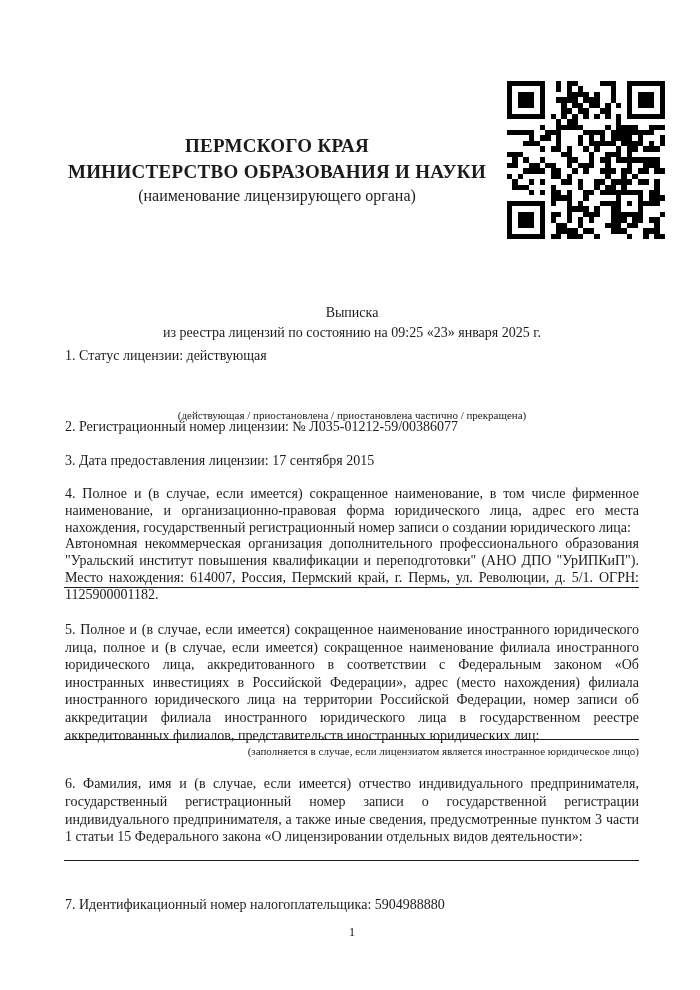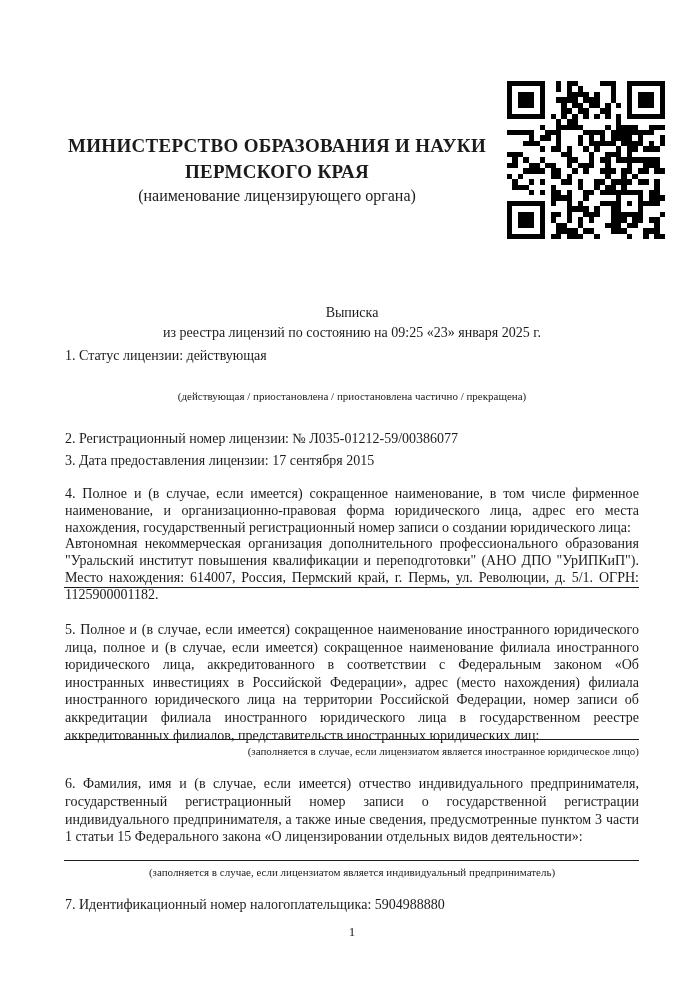--- a/index.html
+++ b/index.html
@@ -32,22 +32,22 @@
   .just { text-align:justify; }
   .small-caption {
     position:absolute; left:65px; width:574px;
     text-align:center; font-size:11px; line-height:13px;
   }
   .rule {
     position:absolute; left:64px; width:575px; height:0;
     border-top:1.6px solid #1c1c1c;
   }
   .b-item1 { top:347px; }
-  .c-item1 { top:390px; }
-  .b-item2 { top:418px;margin-top:12px; }
+  .c-item1 { top:409px; }
+  .b-item2 { top:418px; }
   .b-item3 { top:452px; }
   .b-item4 { top:486px; line-height:16.8px; }
   .r-item4 { top:587px; }
   .c-item4 { top:592px; }
   .b-item5 { top:621px; line-height:17.6px; }
   .r-item5 { top:739px; }
   .c-item5 { top:745px;text-align:right; }
   .b-item6 { top:775px; line-height:17.8px; }
   .r-item6 { top:860px; }
   .c-item6 { top:866px; }
@@ -56,22 +56,22 @@
     position:absolute; top:924px; left:65px; width:574px;
     text-align:center; font-size:13px;
   }
 </style>
 </head>
 <body>
 
 <div class="page">
 
   <div class="ministry">
+    <div>ПЕРМСКОГО КРАЯ</div>
     <div>МИНИСТЕРСТВО ОБРАЗОВАНИЯ И НАУКИ</div>
-    <div>ПЕРМСКОГО КРАЯ</div>
     <div class="ministry-caption">(наименование лицензирующего органа)</div>
   </div>
 
   <div class="qr">
     <svg id="qr-svg" viewBox="0 0 29 29" xmlns="http://www.w3.org/2000/svg">
         <rect x="0" y="0" width="1" height="1" fill="#000000"></rect>
         <rect x="1" y="0" width="1" height="1" fill="#000000"></rect>
         <rect x="2" y="0" width="1" height="1" fill="#000000"></rect>
         <rect x="3" y="0" width="1" height="1" fill="#000000"></rect>
         <rect x="4" y="0" width="1" height="1" fill="#000000"></rect>
@@ -505,19 +505,18 @@
     <div class="just">Автономная некоммерческая организация дополнительного профессионального образования "Уральский институт повышения квалификации и переподготовки" (АНО ДПО "УрИПКиП"). Место нахождения: 614007, Россия, Пермский край, г. Пермь, ул. Революции, д. 5/1. ОГРН: 1125900001182.</div>
   </div>
   <div class="rule r-item4"></div>
 
   <div class="block b-item5 just">5. Полное и (в случае, если имеется) сокращенное наименование иностранного юридического лица, полное и (в случае, если имеется) сокращенное наименование филиала иностранного юридического лица, аккредитованного в соответствии с Федеральным законом «Об иностранных инвестициях в Российской Федерации», адрес (место нахождения) филиала иностранного юридического лица на территории Российской Федерации, номер записи об аккредитации филиала иностранного юридического лица в государственном реестре аккредитованных филиалов, представительств иностранных юридических лиц:</div>
   <div class="rule r-item5"></div>
   <div class="small-caption c-item5">(заполняется в случае, если лицензиатом является иностранное юридическое лицо)</div>
 
   <div class="block b-item6 just">6. Фамилия, имя и (в случае, если имеется) отчество индивидуального предпринимателя, государственный регистрационный номер записи о государственной регистрации индивидуального предпринимателя, а также иные сведения, предусмотренные пунктом 3 части 1 статьи 15 Федерального закона «О лицензировании отдельных видов деятельности»:</div>
   <div class="rule r-item6"></div>
-  <div class="small-caption c-item6">(заполняется в случае, если лицензиатом является индивидуальный предприниматель)</div>
 
   <div class="block b-item7">7. Идентификационный номер налогоплательщика: 5904988880</div>
 
   <div class="page-number">1</div>
 
 </div>
 
 </body></html>

